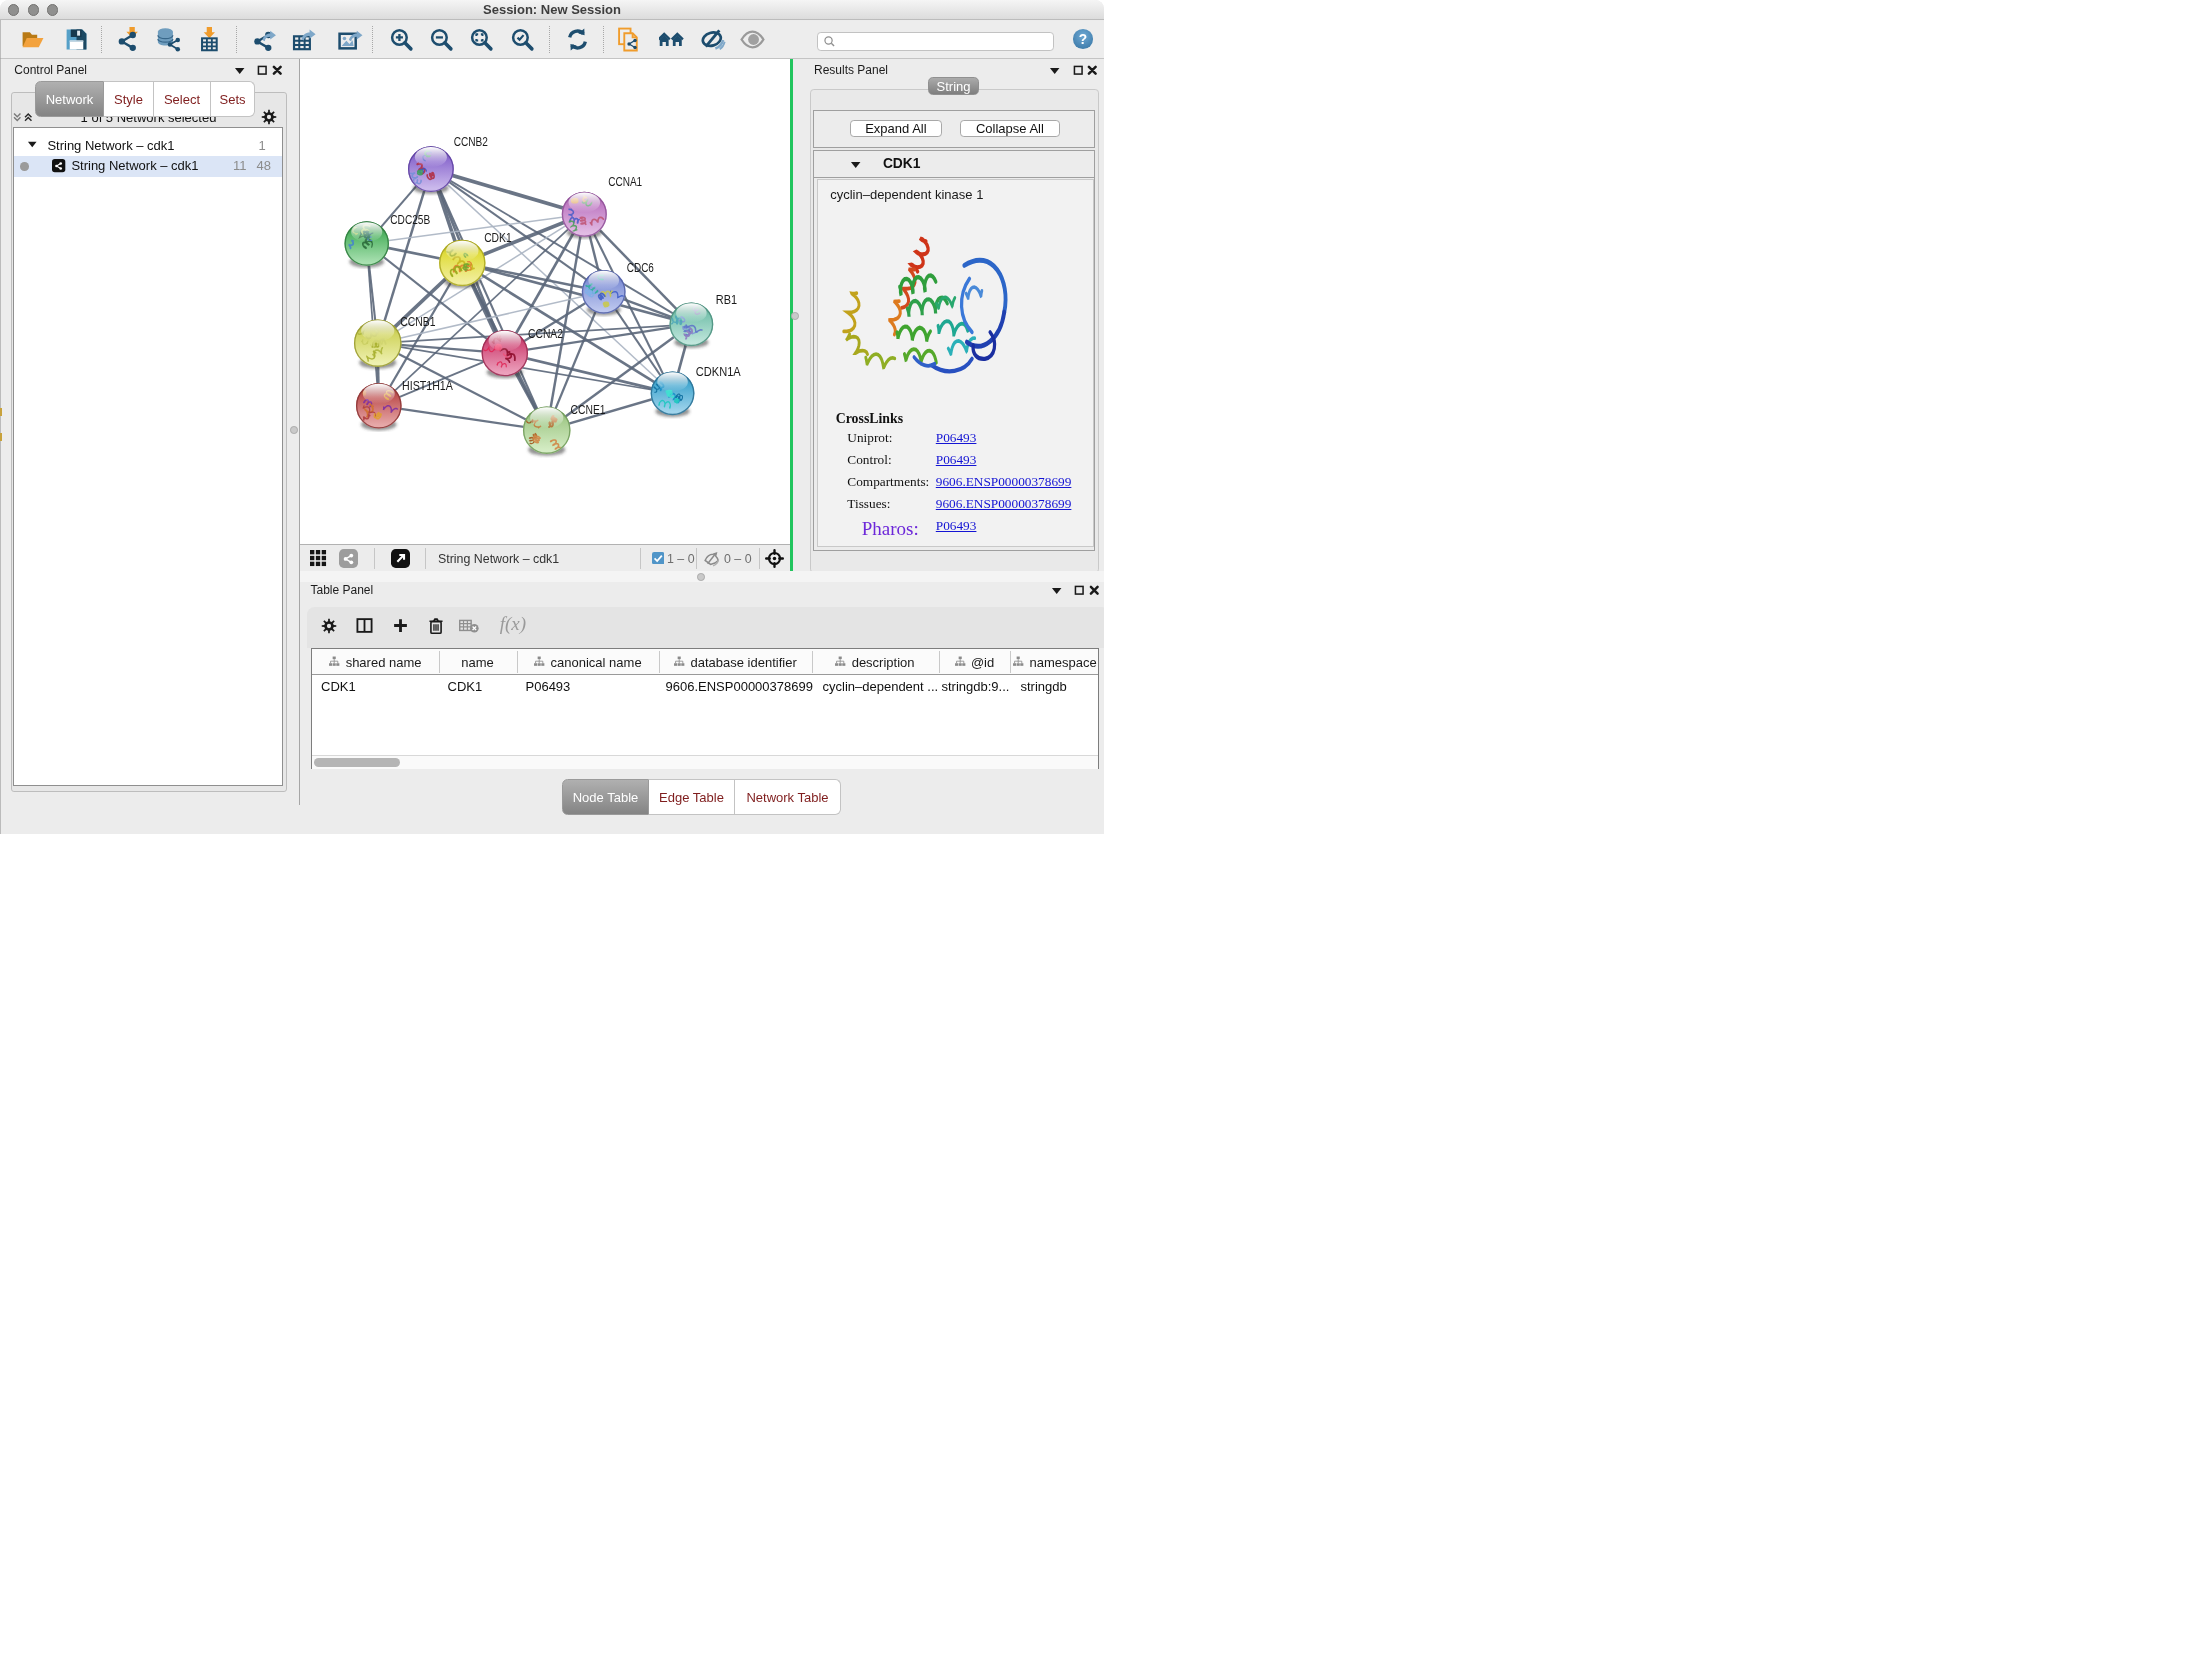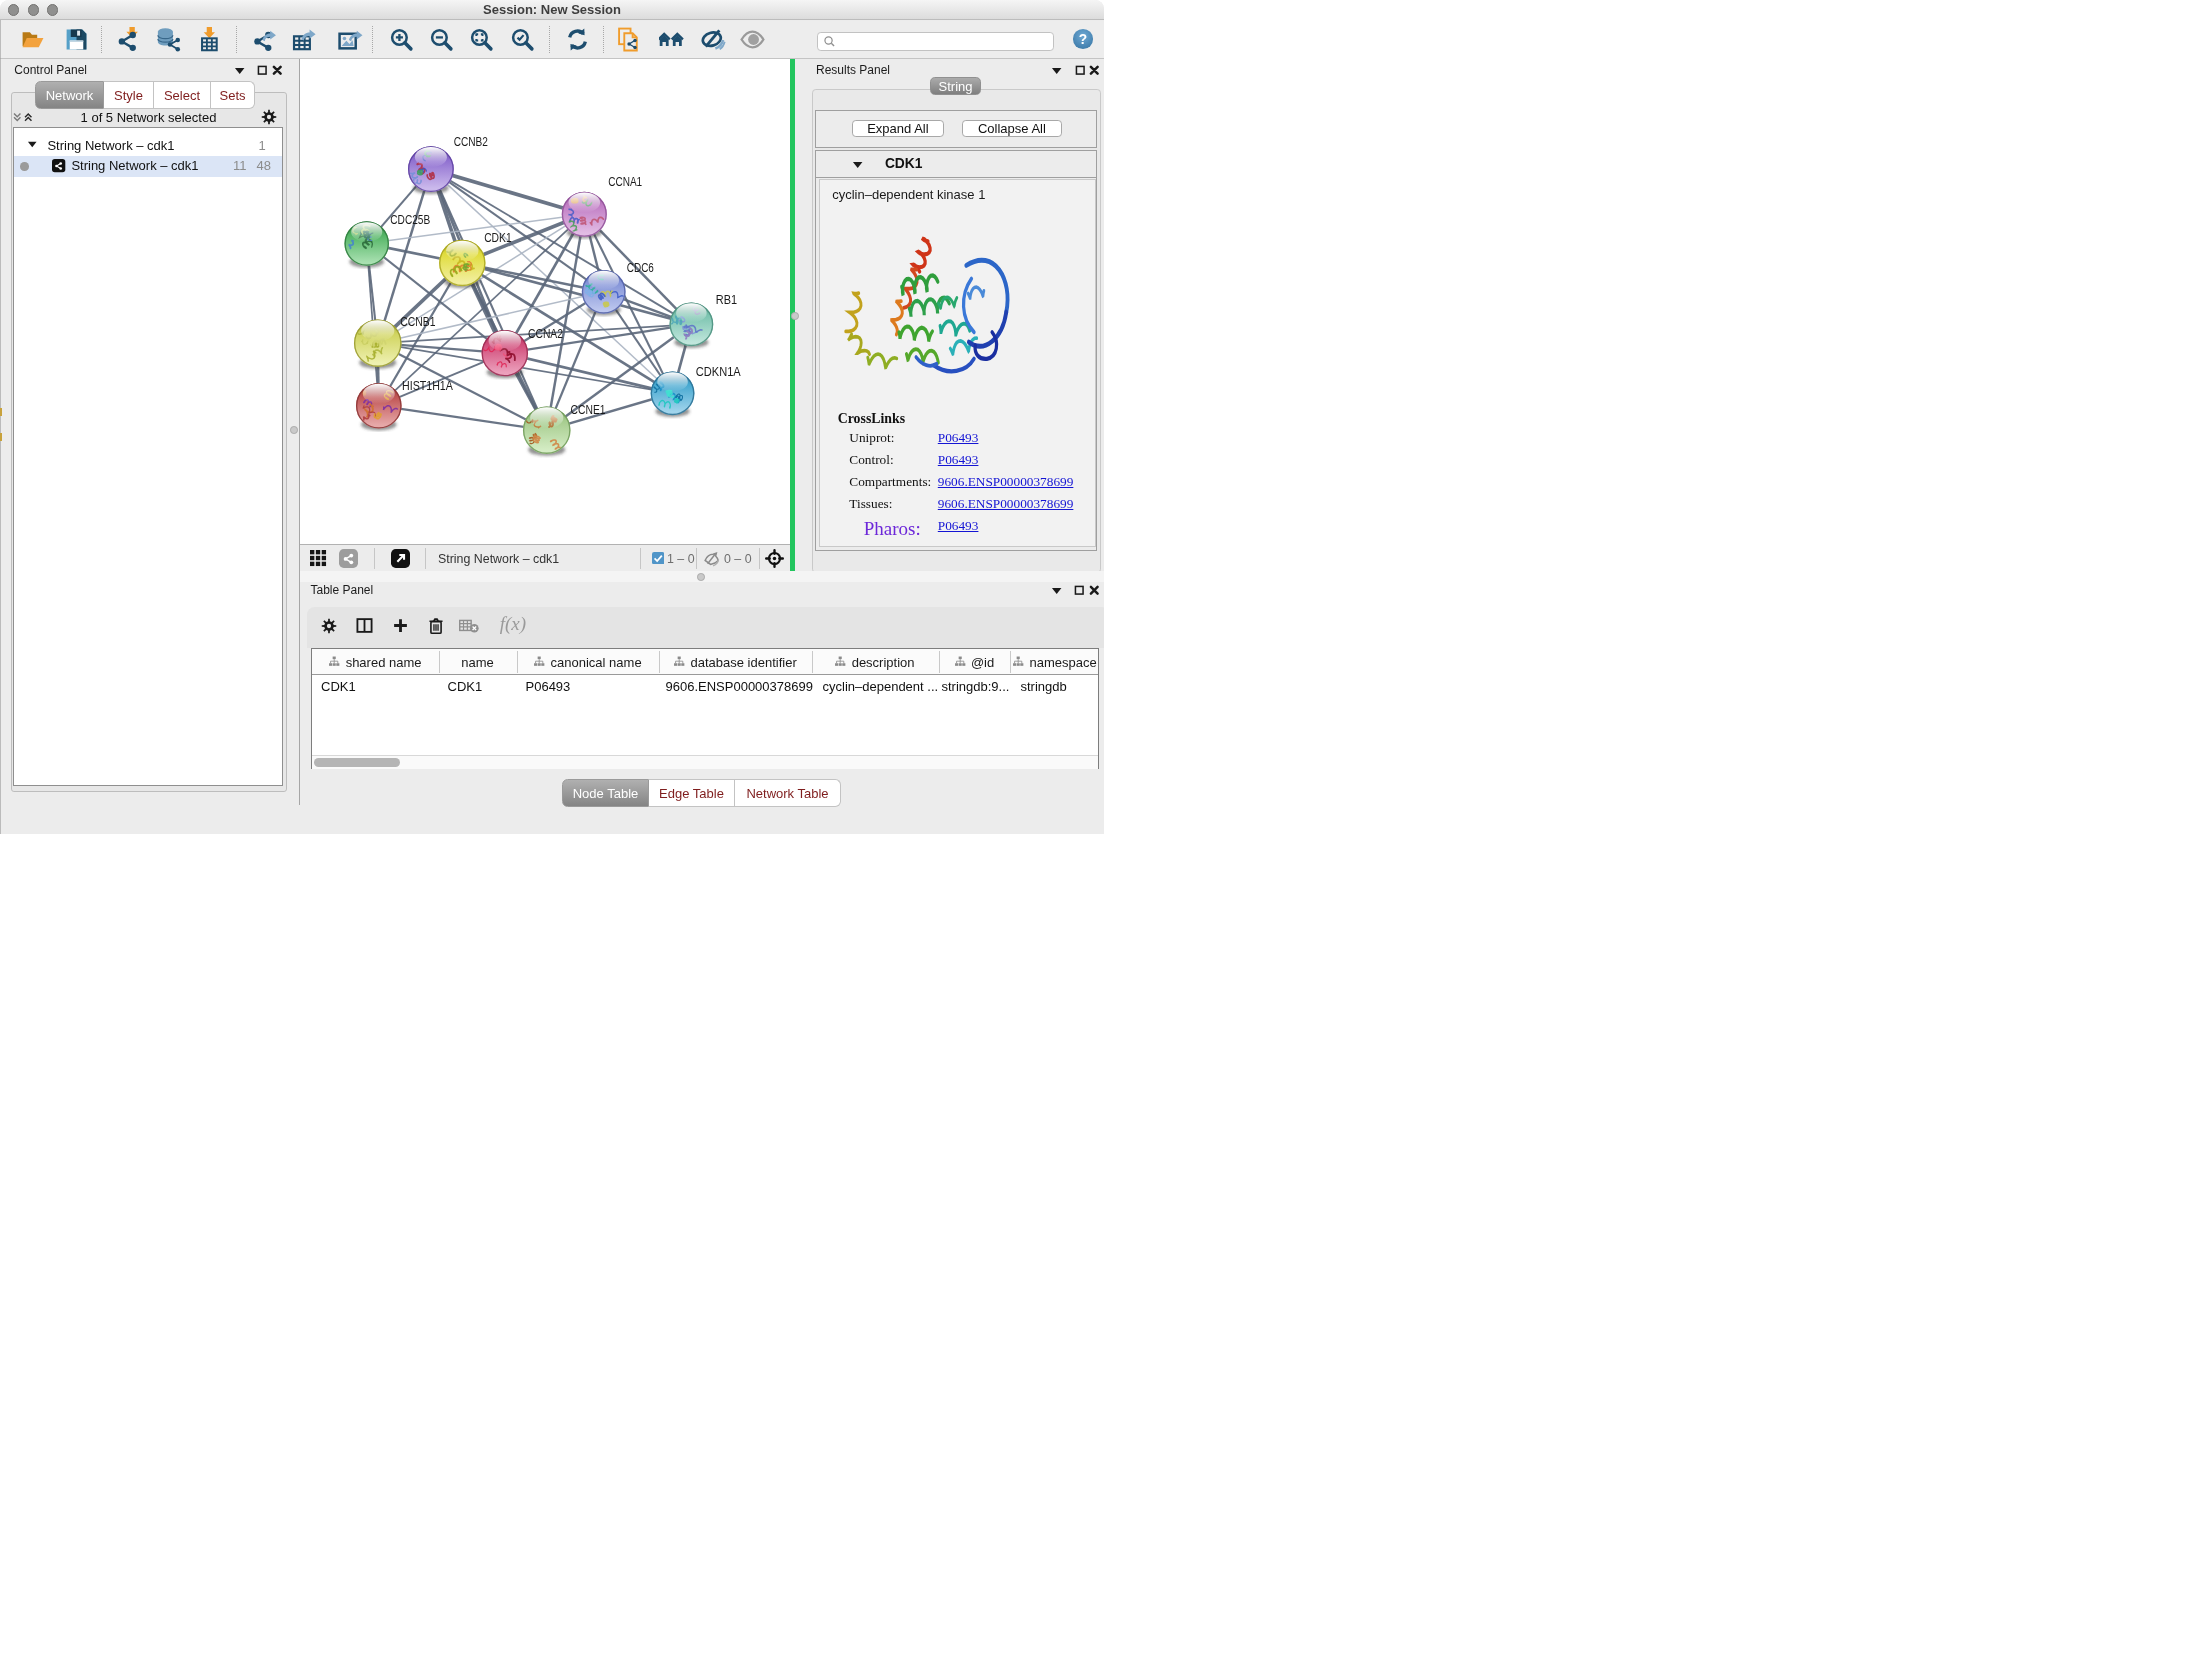--- a/index.html
+++ b/index.html
@@ -12,38 +12,38 @@
   background:#90908f; border:0.5px solid #737270; }
 #title { position:absolute; top:1.9px; left:0; width:100%; text-align:center; font-size:13px;
   font-weight:bold; color:#3e3e3e; }
 #toolbar { left:0; top:21px; width:100%; height:38px; background:#ededed; border-bottom:1px solid #c4c4c4; }
 .tbi { position:absolute; top:5.7px; }
 .tsep { position:absolute; top:4.8px; height:27px; width:0; border-left:1.9px dotted #a8a8a8; }
 #search { position:absolute; left:817px; top:10.5px; width:237px; height:19px; background:#fff;
   border:1px solid #c2c2c2; border-radius:3.8px; }
 .panel-title { font-size:12px; color:#1c1c1c; }
 #cp { left:0; top:59px; width:300px; height:746px; background:#ececec; border-right:1px solid #a6a6a6; }
-.seg { position:absolute; display:flex; height:28px; font-size:13px; z-index:3; }
+.seg { position:absolute; display:flex; height:36px; font-size:13px; z-index:3; }
 .seg span { display:flex; align-items:center; justify-content:center; background:#fff;
   border:1px solid #c3c3c3; border-left:none; color:#7f1d1d; }
 .seg span:first-child { border-left:1px solid #c3c3c3; border-radius:5.7px 0 0 5.7px; }
 .seg span:last-child { border-radius:0 5.7px 5.7px 0; }
 .seg span.sel { background:linear-gradient(#b0b0b0,#848484); color:#fff; border-color:#9a9a9a; }
 #cpbox { position:absolute; left:10.5px; top:33px; width:276px; height:700px;
   background:#e7e7e7; border:1px solid #bdbdbd; border-radius:2.9px; }
 #cpbar { position:absolute; left:0; top:15px; width:100%; height:18px; }
 #cplist { position:absolute; left:1.9px; top:34px; width:270px; height:659px; background:#fff;
   border:1px solid #8f8f8f; }
 .trow { position:absolute; left:0; width:100%; height:21px; font-size:13px; color:#111; }
 .num { position:absolute; color:#8c8c8c; }
 #netp { left:300px; top:59px; width:491px; height:512px; background:#fff; }
 #netstatus { position:absolute; left:0; top:485px; width:100%; height:27px; background:#ececec;
   border-top:1px solid #b2b2b2; font-size:12.4px; color:#333; }
 .vsep { position:absolute; top:2.9px; height:21px; width:0; border-left:1px solid #c6c6c6; }
-#resp { left:790px; top:59px; width:310px; height:522px; background:#ececec; border-left:5px solid #22c55e; }
+#resp { left:790px; top:59px; width:310px; height:522px; background:#ececec; border-left:3px solid #22c55e; }
 #restabbox { position:absolute; left:17px; top:29.5px; width:289px; height:484px; background:#e9e9e9;
   border:1px solid #c9c9c9; border-radius:3.8px; }
 #stringtab { position:absolute; left:135px; top:17.6px; width:51px; height:18.5px;
   background:linear-gradient(#ababab,#7f7f7f); border:1px solid #909090; border-radius:4.8px;
   color:#fff; font-size:13px; text-align:center; line-height:18px; }
 #resbox1 { position:absolute; left:1.9px; top:20px; width:282px; height:38px; background:#ececec;
   border:1px solid #9f9f9f; }
 .btn { position:absolute; height:17.6px; background:#fff; border:1px solid #a8a8a8; border-radius:3.8px;
   font-size:13px; color:#111; text-align:center; line-height:16px; }
 #resbox2 { position:absolute; left:1.9px; top:60px; width:282px; height:401px; background:#ececec;

